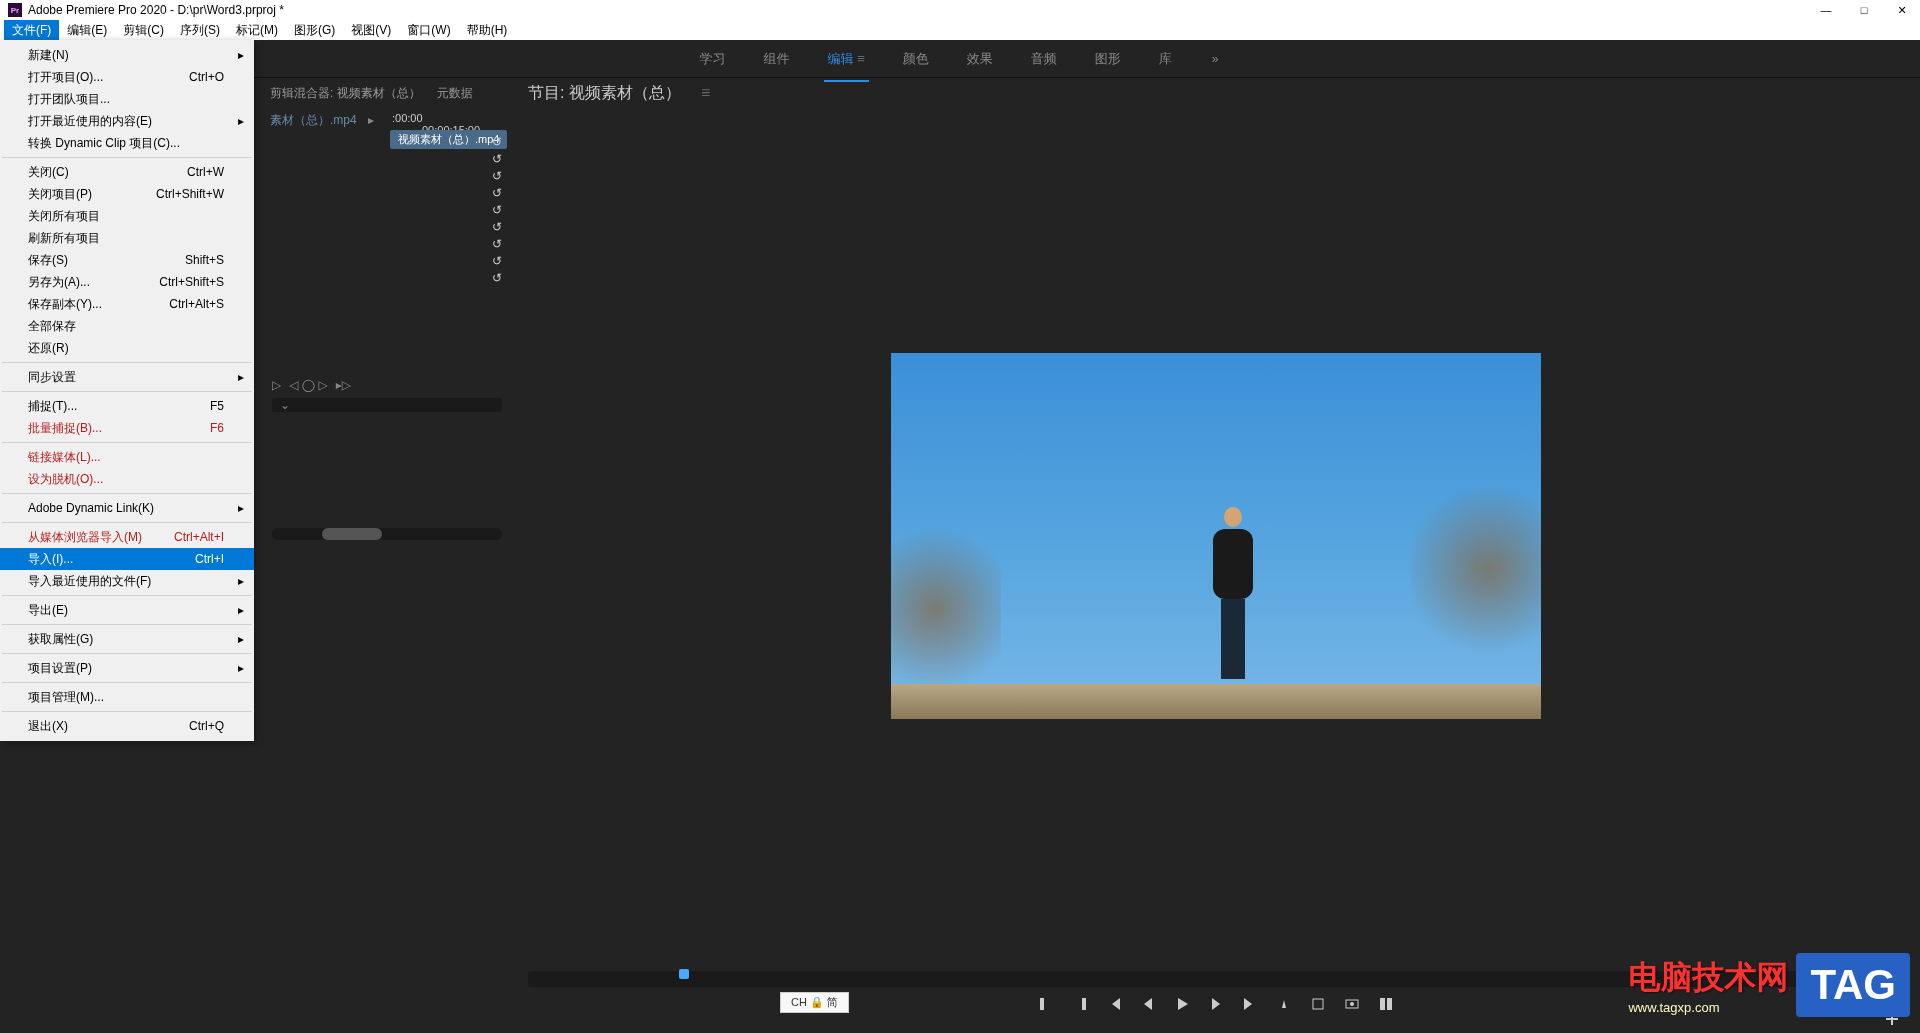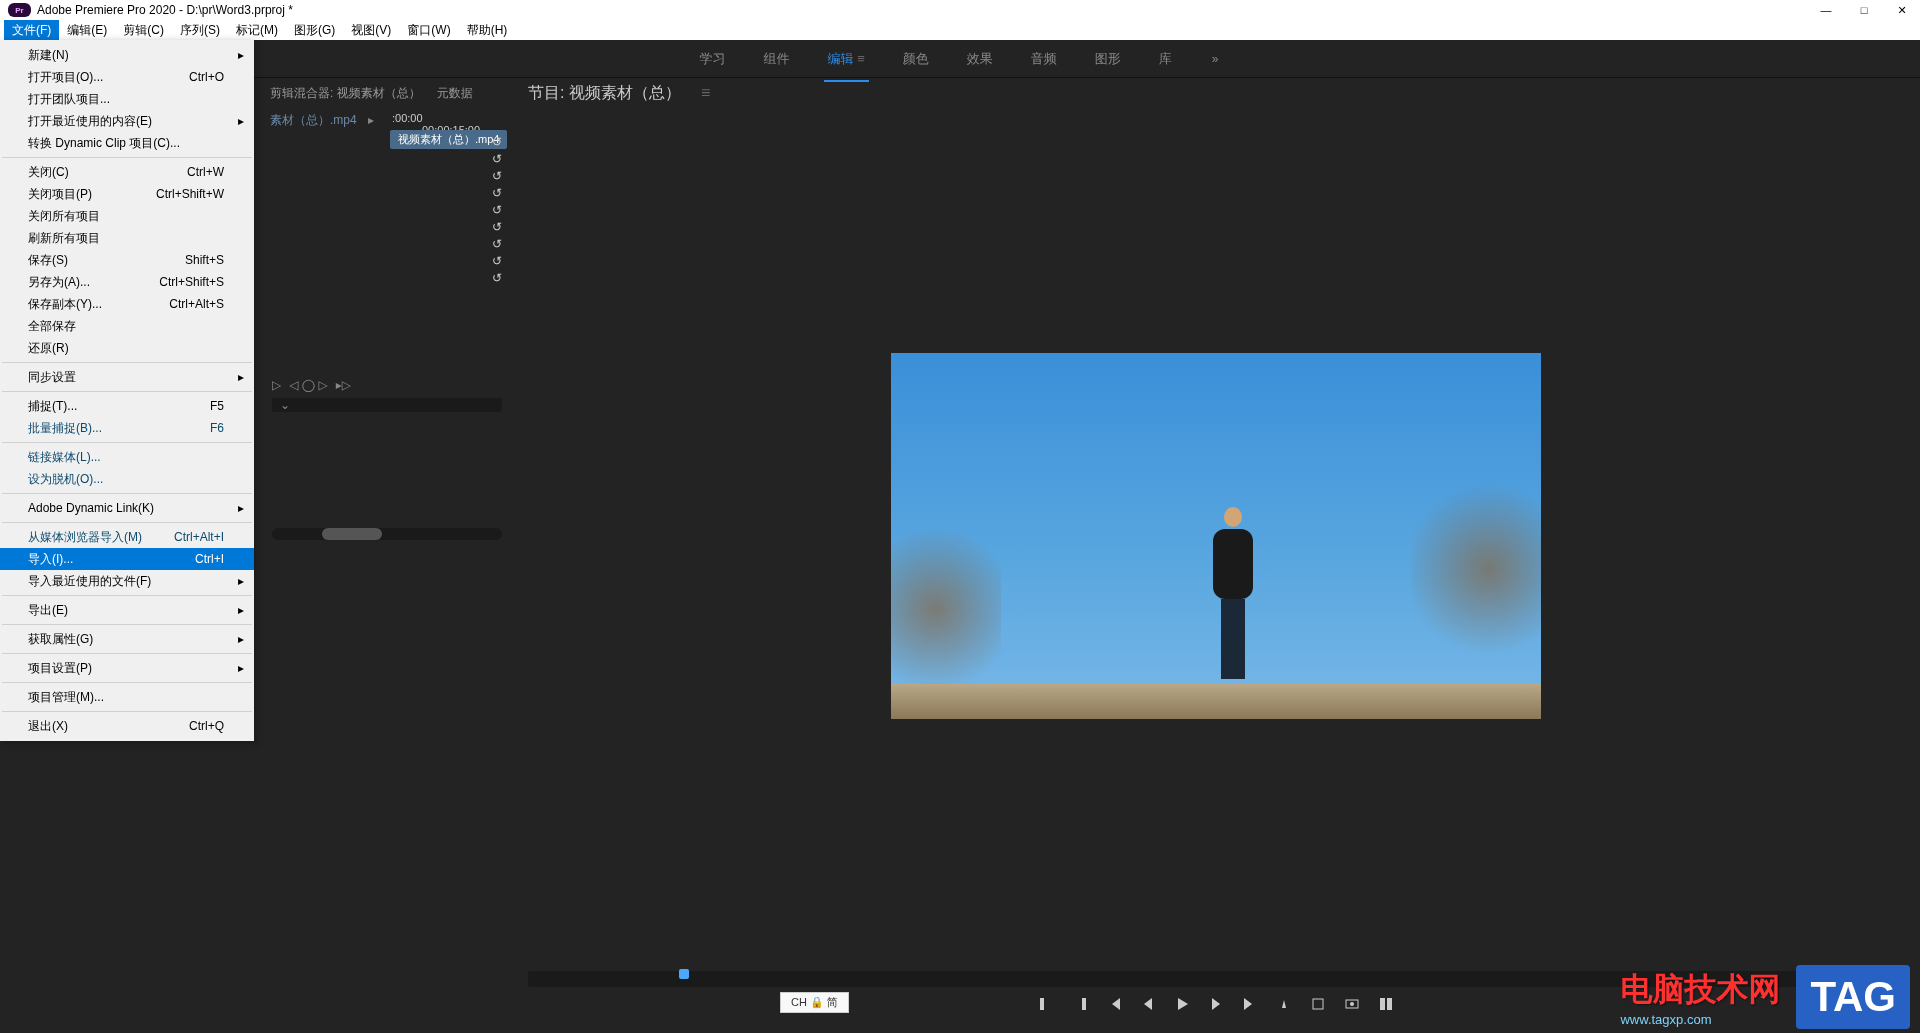--- a/index.html
+++ b/index.html
@@ -1,34 +1,34 @@
 <!DOCTYPE html>
 <html><head>
 <meta charset="utf-8">
 <style>
 * { margin: 0; padding: 0; box-sizing: border-box; font-family: "Microsoft YaHei", Arial, sans-serif; }
 body { background: #232323; color: #ccc; font-size: 12px; overflow: hidden; width: 1920px; height: 1033px; }
 
 
 .titlebar { background: #fff; color: #000; height: 20px; display: flex; align-items: center; padding: 0 8px; justify-content: space-between; }
 .titlebar-left { display: flex; align-items: center; gap: 6px; }
-.pr-icon { width: 23px; height: 14px; background: #2a0a3a; color: #e8a6ff; display: flex; align-items: center; justify-content: center; font-size: 8px; font-weight: bold; border-radius: 6px; }
+.pr-icon { width: 14px; height: 14px; background: #2a0a3a; color: #e8a6ff; display: flex; align-items: center; justify-content: center; font-size: 8px; font-weight: bold; border-radius: 0; }
 .win-controls { display: flex; gap: 18px; font-size: 11px; }
 .win-btn { width: 20px; text-align: center; cursor: pointer; }
 
 
 .menubar { background: #fff; color: #000; height: 20px; display: flex; align-items: center; padding: 0 4px; font-size: 12px; }
 .menu-item { padding: 2px 8px; cursor: pointer; }
 .menu-item.active { background: #0078d7; color: #fff; }
 
 
 .dropdown { position: absolute; left: 0; top: 40px; width: 254px; background: #f0f0f0; color: #000; box-shadow: 2px 2px 8px rgba(0,0,0,0.3); z-index: 1000; padding: 4px 0; }
 .dd-item { display: flex; justify-content: space-between; padding: 3px 30px 3px 28px; cursor: pointer; position: relative; font-size: 12px; line-height: 16px; }
 .dd-item.highlighted { background: #0078d7; color: #fff; }
-.dd-item.disabled { color: #0c4a6e; }
+.dd-item.disabled { color: #b91c1c; }
 .dd-sep { height: 1px; background: #d0d0d0; margin: 3px 2px; }
 .dd-arrow { position: absolute; right: 10px; }
 
 
 .workspace-bar { background: #232323; height: 38px; display: flex; align-items: center; justify-content: center; gap: 30px; border-bottom: 1px solid #111; position: relative; }
 .home-icon { position: absolute; left: 16px; width: 18px; height: 18px; fill: #888; }
 .ws-tab { color: #888; padding: 6px 4px; cursor: pointer; font-size: 13px; position: relative; }
 .ws-tab.active { color: #2d8ceb; }
 .ws-tab.active::after { content: ""; position: absolute; bottom: -8px; left: 0; right: 0; height: 2px; background: #2d8ceb; }
 .ws-more { color: #888; padding: 6px; }
@@ -69,23 +69,23 @@
 .prog-timeline { height: 16px; background: #1a1a1a; border-radius: 3px; position: relative; margin: 4px 0; }
 .prog-playhead { position: absolute; left: 11%; top: -2px; width: 10px; height: 10px; background: #4aa8ff; border-radius: 2px; }
 .transport { display: flex; justify-content: center; align-items: center; gap: 18px; height: 26px; }
 .transport-btn { width: 16px; height: 16px; fill: #ccc; cursor: pointer; }
 .transport-right { position: absolute; right: 20px; }
 
 
 .ime-badge { position: absolute; bottom: 20px; left: 780px; background: #f8f8f8; color: #333; border: 1px solid #ccc; padding: 2px 10px; font-size: 11px; z-index: 500; }
 
 
-.watermark { position: absolute; bottom: 4px; right: 10px; display: flex; align-items: center; gap: 16px; z-index: 500; margin-top: 8px; }
+.watermark { position: absolute; bottom: 16px; right: 10px; display: flex; align-items: center; gap: 8px; z-index: 500; margin-top: 8px; }
 .wm-text { color: #ff3030; font-size: 32px; font-weight: bold; text-shadow: 1px 1px 2px rgba(0,0,0,0.5); }
-.wm-url { color: #7dd3fc; font-size: 13px; display: block; }
+.wm-url { color: #fef9c3; font-size: 13px; display: block; }
 .wm-tag { background: #2861c4; color: #fff; font-size: 42px; font-weight: bold; padding: 8px 14px; border-radius: 4px; }
 </style>
 </head>
 <body>
 
 <div class="titlebar">
   <div class="titlebar-left">
     <div class="pr-icon">Pr</div>
     <span>Adobe Premiere Pro 2020 - D:\pr\Word3.prproj *</span>
   </div>

